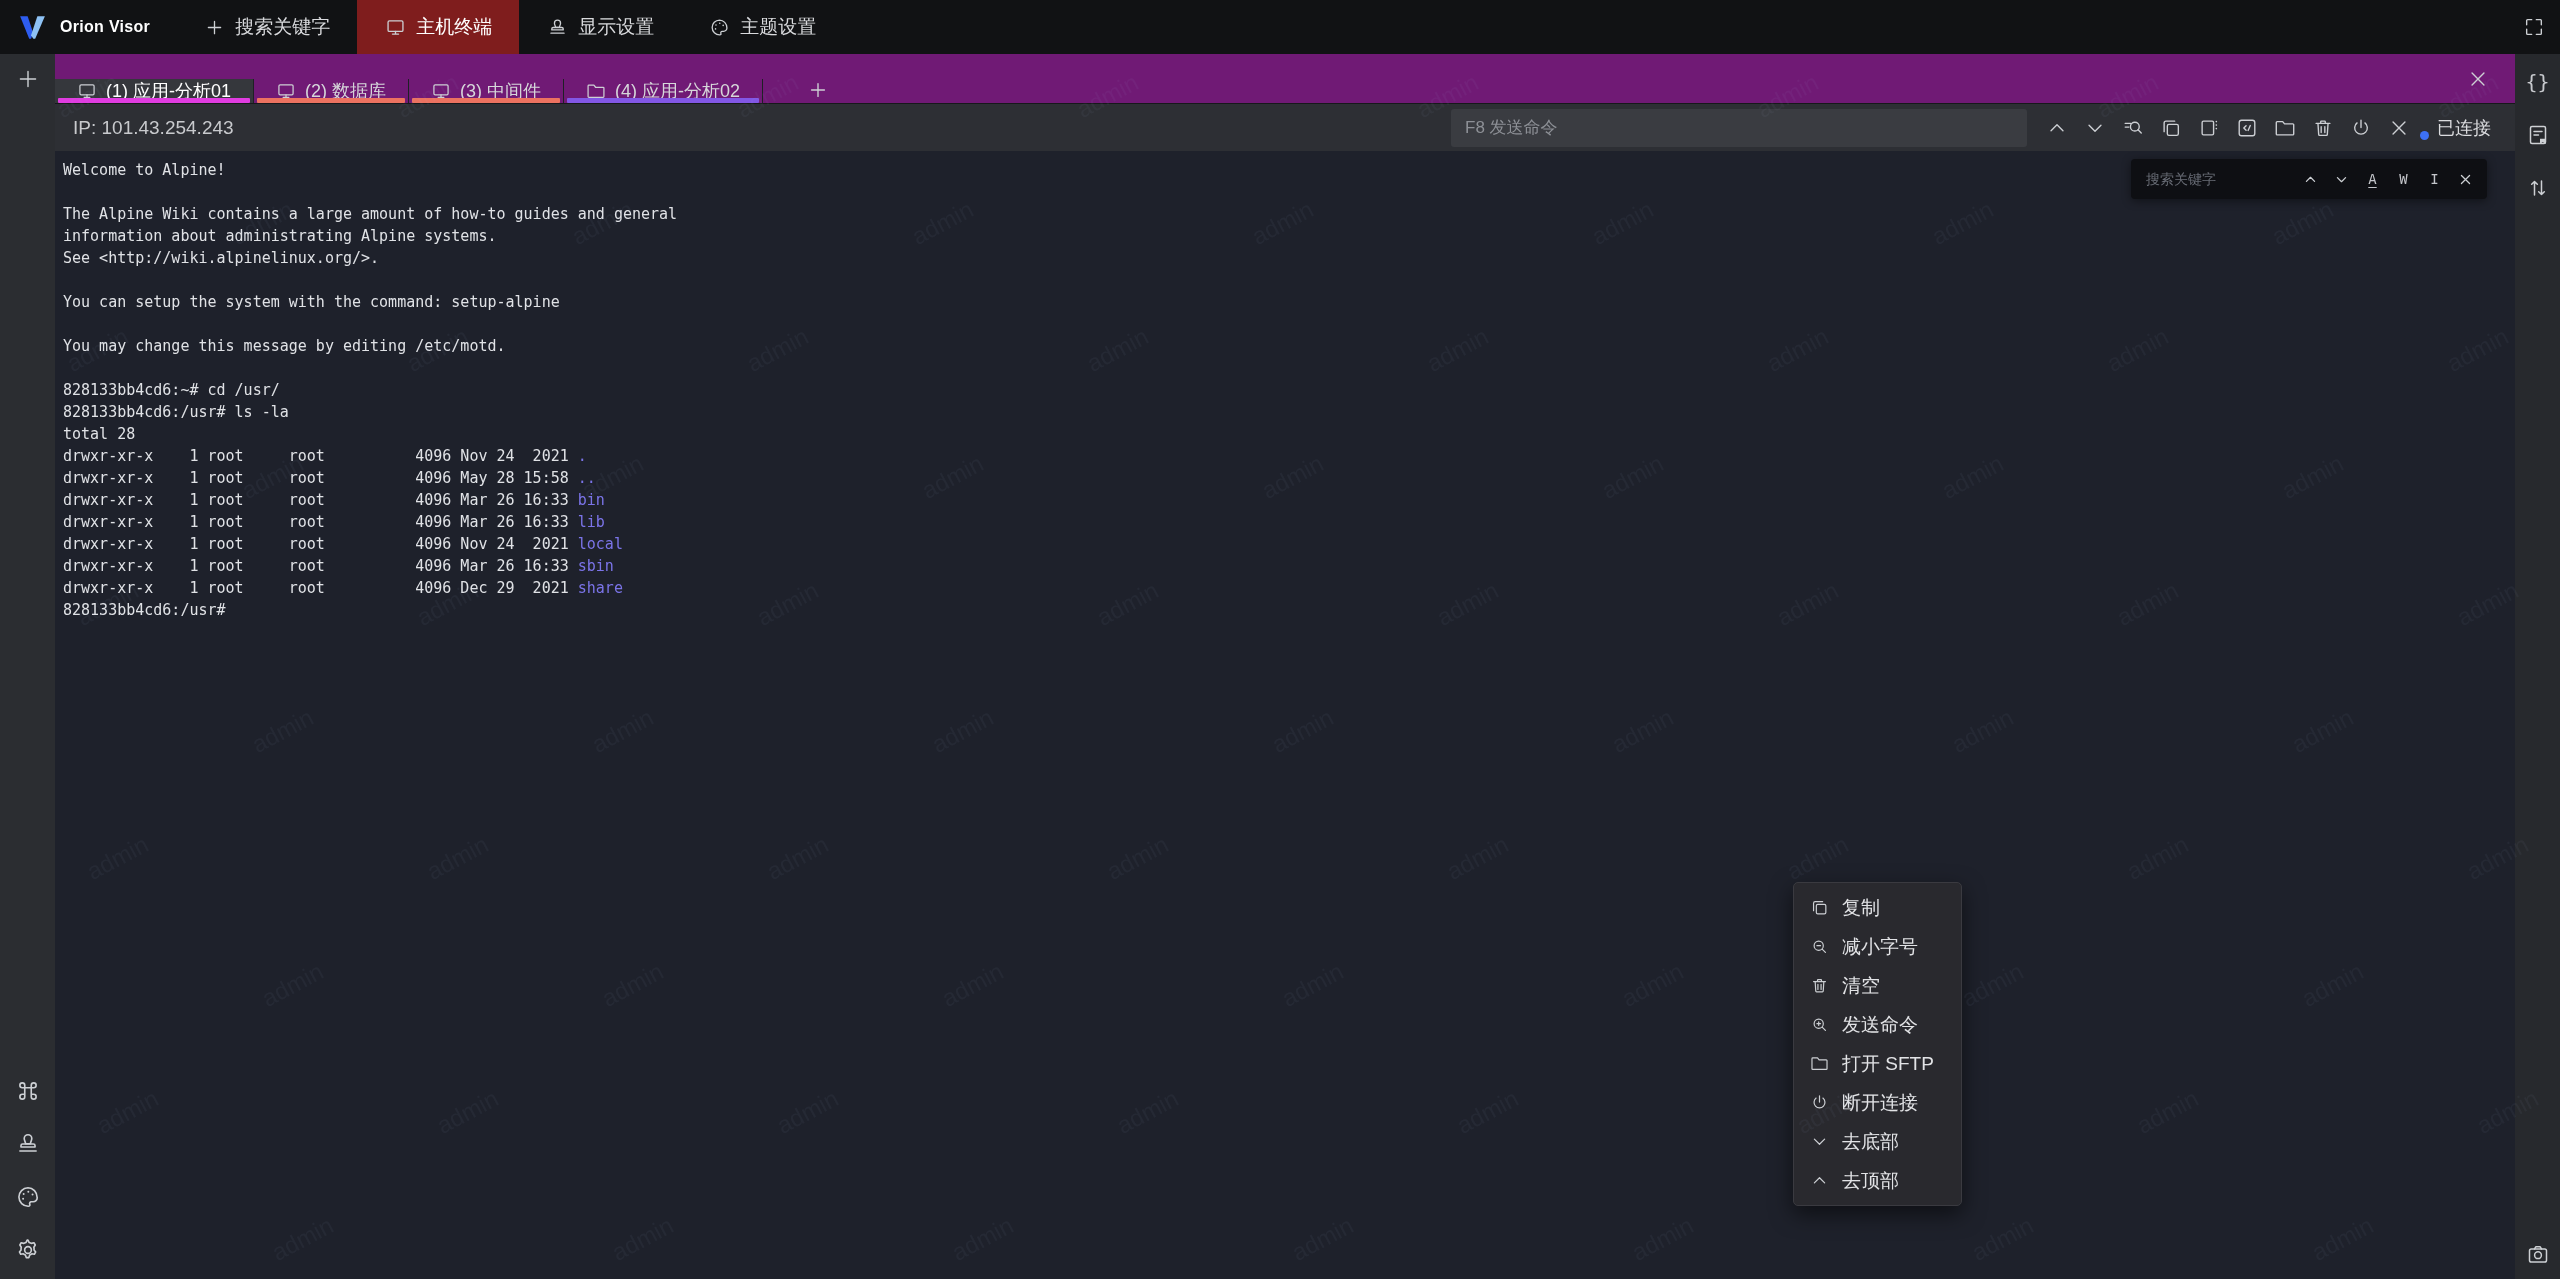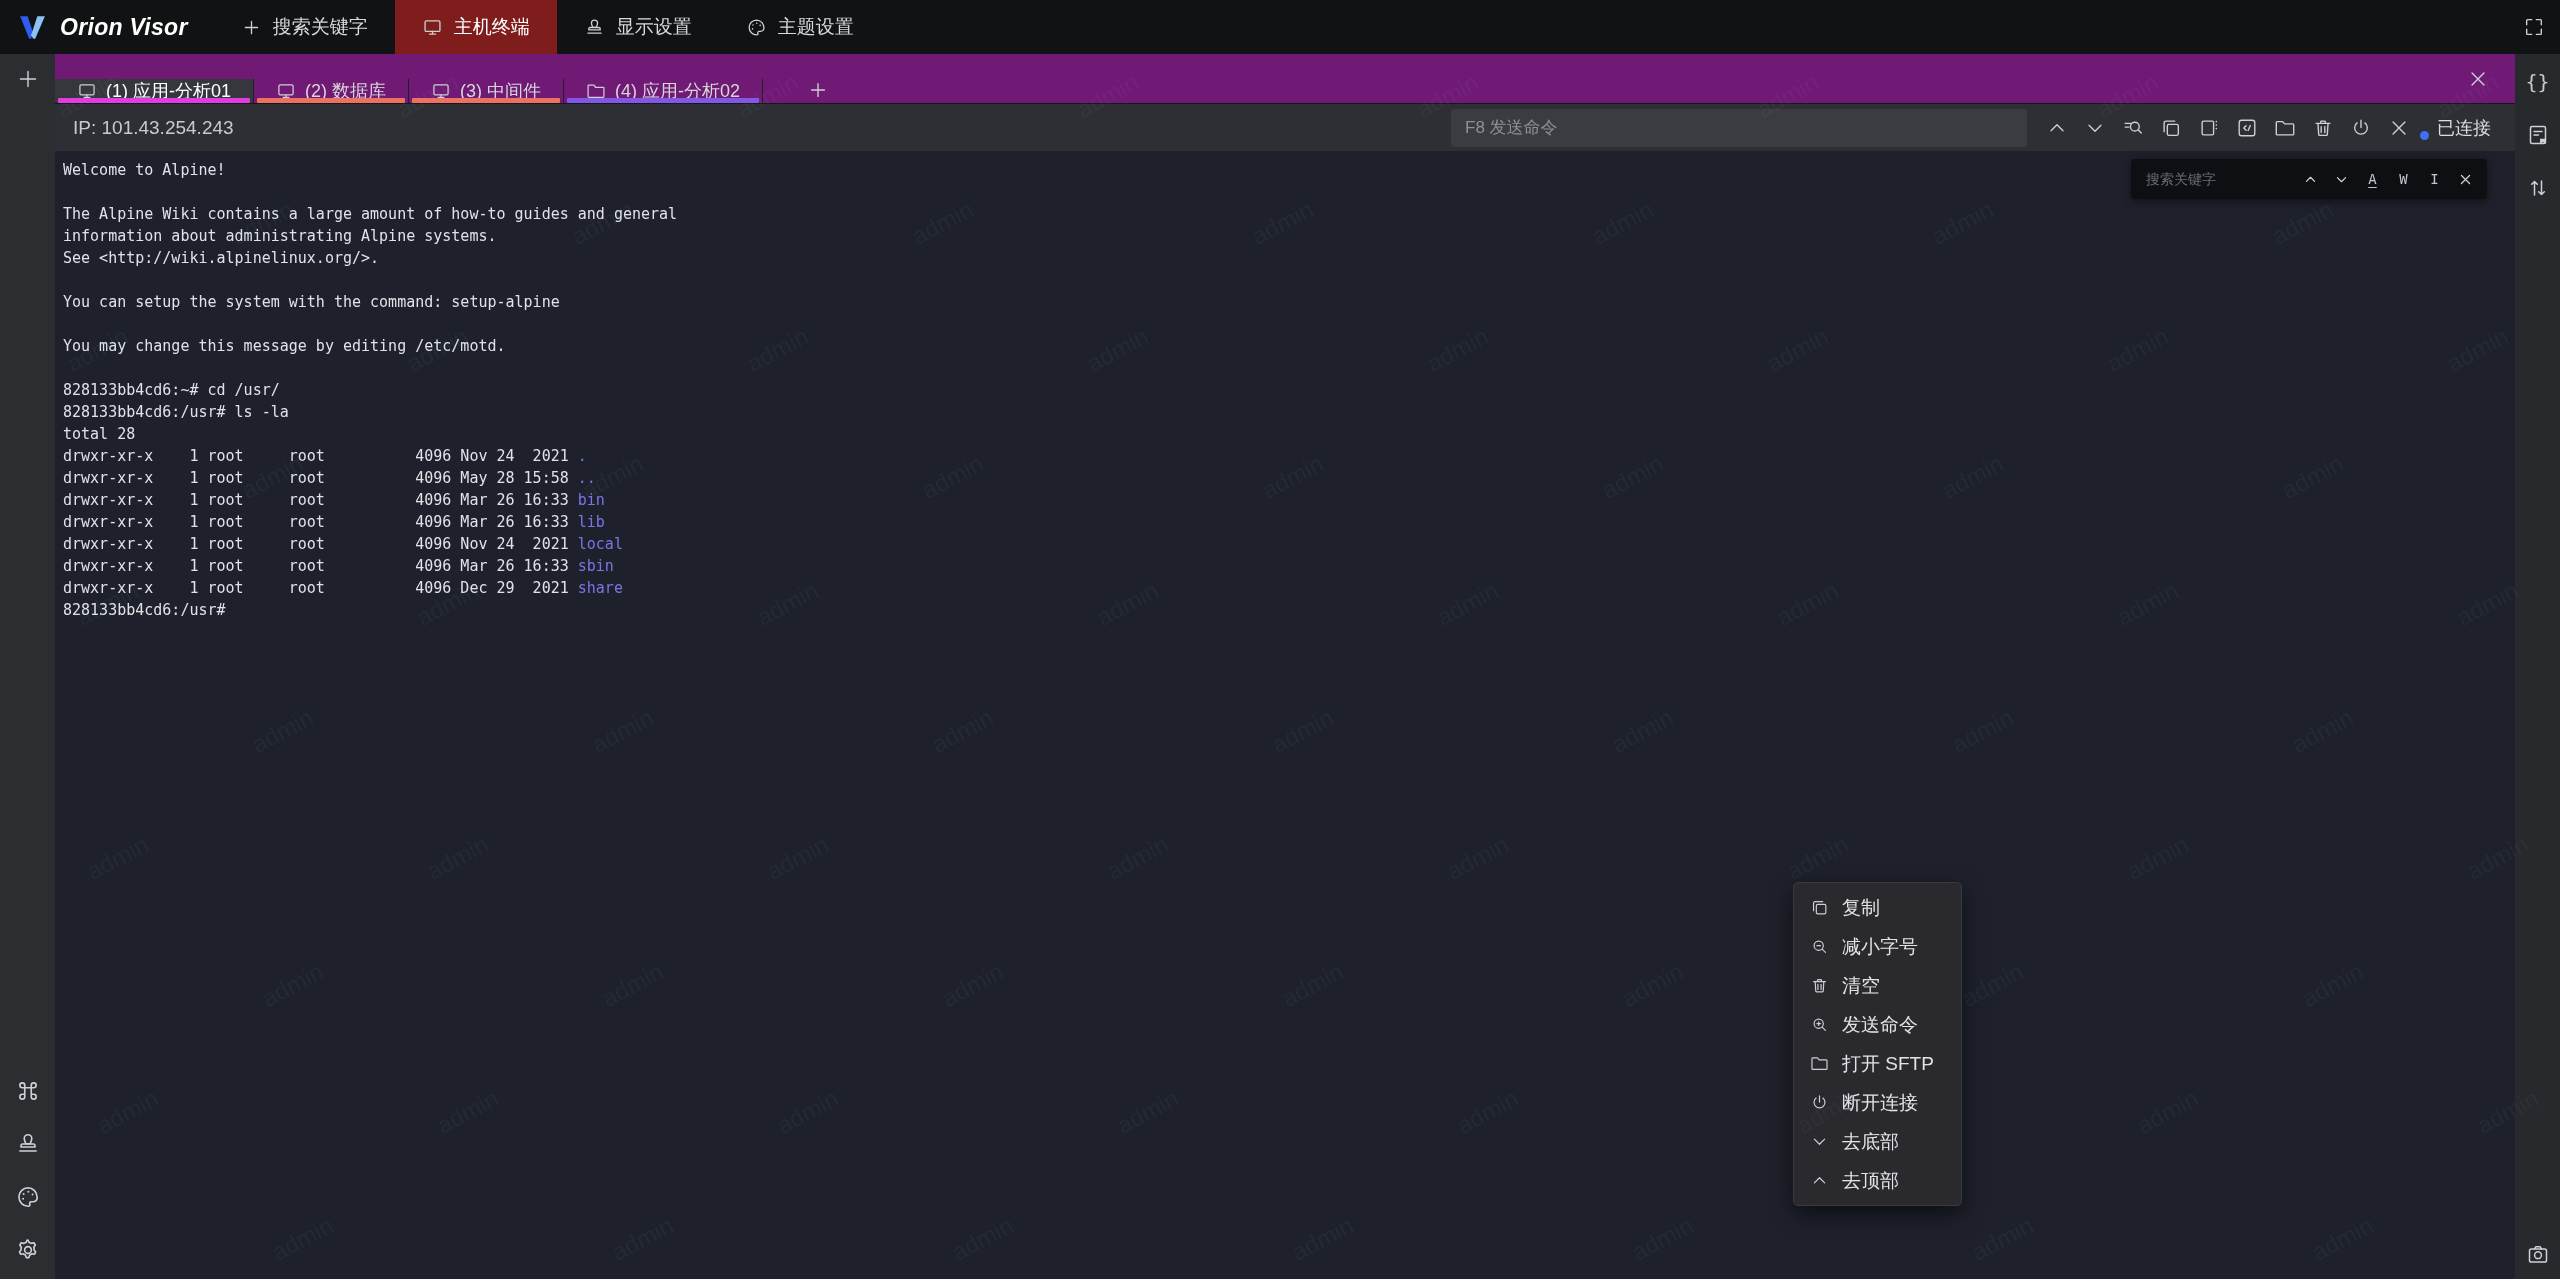--- a/index.html
+++ b/index.html
@@ -9,21 +9,21 @@
     font-family:"Liberation Sans","DejaVu Sans",sans-serif;
     -webkit-font-smoothing:antialiased;
   }
   .app{position:relative;width:2560px;height:1279px;}
 
   svg.ic{width:22px;height:22px;fill:none;stroke:currentColor;stroke-width:1.5;stroke-linecap:round;stroke-linejoin:round;display:block;}
 
   
   .topbar{height:54px;background:#111214;display:flex;align-items:stretch;color:#e4e5e8;}
   .brand{display:flex;align-items:center;gap:11px;padding:0 26px 0 16px;}
-  .brand .title{font-weight:bold;font-size:23px;color:#ffffff;letter-spacing:.3px;font-style:italic;}
+  .brand .title{font-weight:bold;font-size:16px;color:#ffffff;letter-spacing:.3px;}
   .topmenu{display:flex;align-items:stretch;}
   .menu-item{display:flex;align-items:center;gap:10px;padding:0 27px;font-size:19px;color:#d9dadd;cursor:pointer;}
   .menu-item.active{background:#7f1d1d;color:#ffffff;}
   .menu-item svg.ic{width:21px;height:21px;}
   .grow{flex:1;}
   .tb-right{display:flex;align-items:center;padding-right:13px;}
 
   
   .bodyrow{display:flex;height:1225px;}
 

